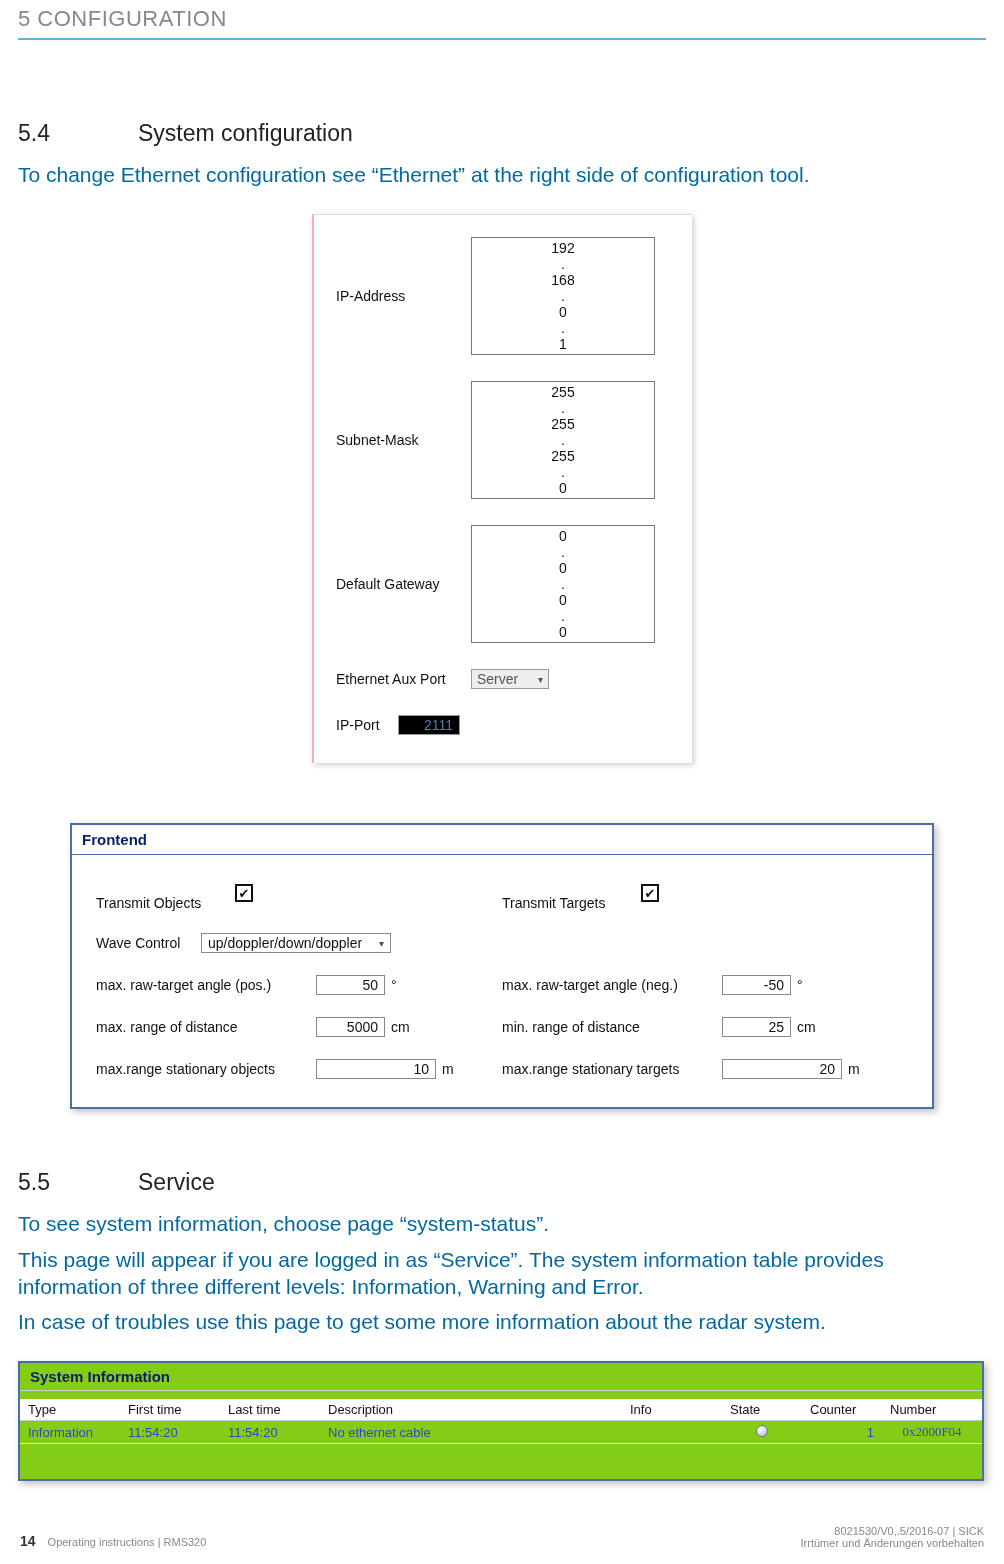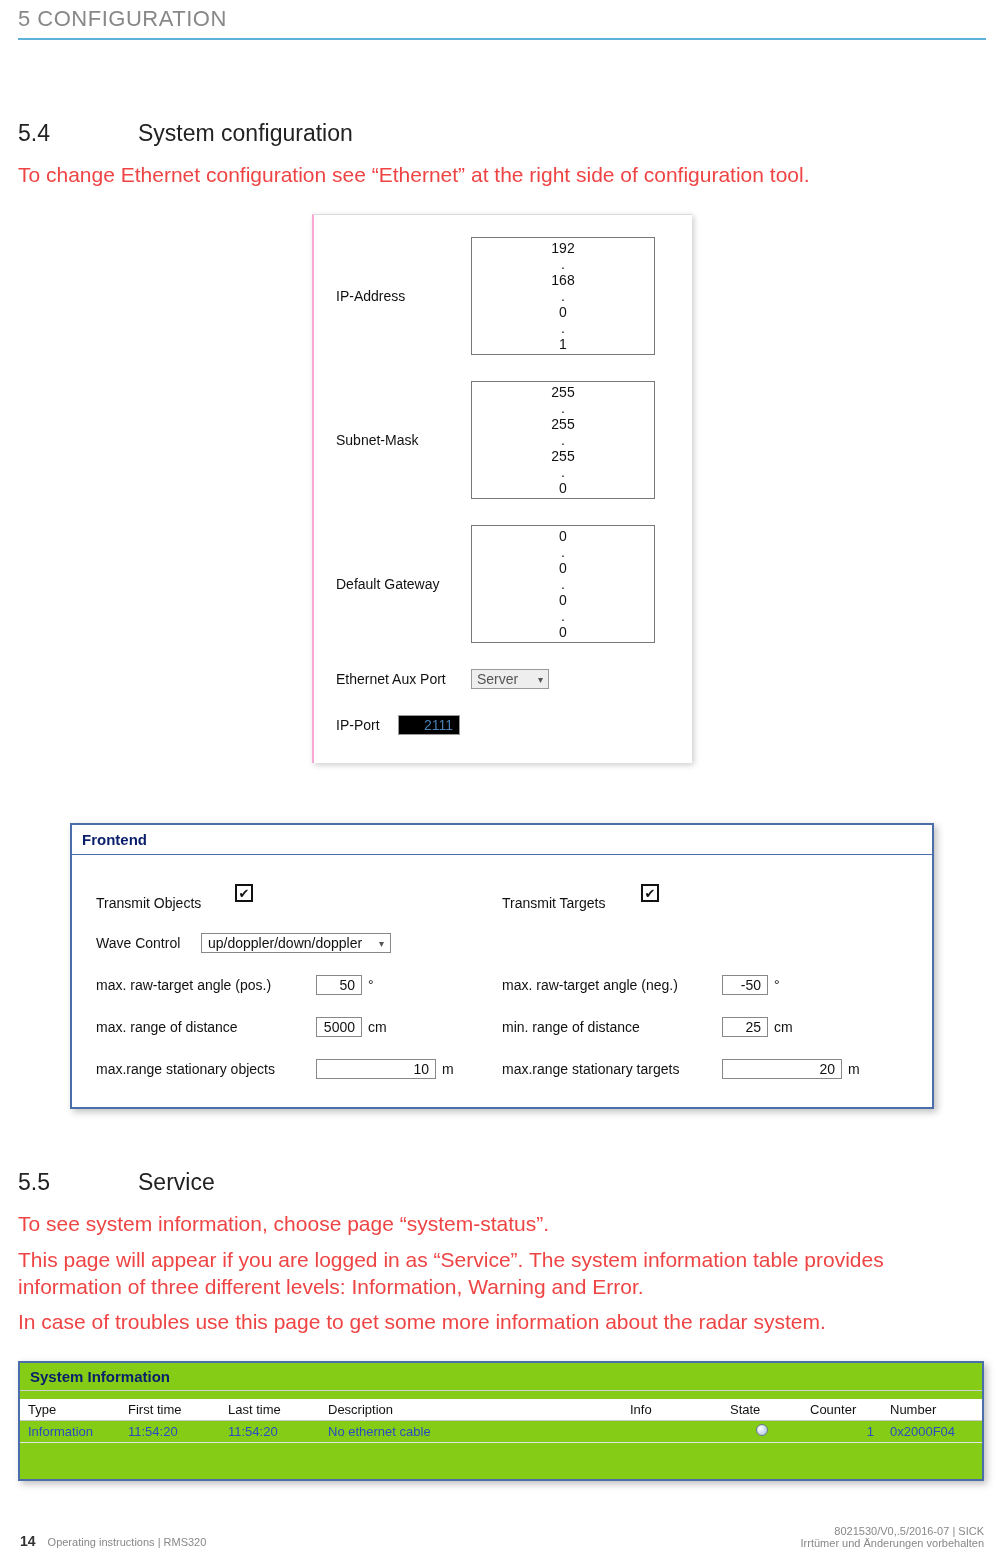--- a/index.html
+++ b/index.html
@@ -23,21 +23,21 @@
       margin-bottom: 80px;
     }
     .sec-heading {
       font-size: 23px;
       color: #222;
       margin-bottom: 14px;
     }
     .sec-num {display:inline-block; width: 120px;}
     .body-text {
       font-size: 21px;
-      color: #ef4444;
+      color: #0369a1;
       line-height: 1.3;
       margin-bottom: 26px;
     }
     .body-text.compact {margin-bottom: 8px;}
     
     .eth-panel {
       width: 380px;
       margin: 18px auto 60px auto;
       padding: 22px 22px 28px 22px;
       background: #fff;
@@ -133,21 +133,21 @@
       display:flex;
       align-items:center;
       min-width:190px;
       justify-content:space-between;
     }
     .fr-select .chev {font-size:10px; color:#555;}
     .fr-input {
       border:1px solid #888;
       background:#fff;
       padding:1px 6px;
-      width:46px;
+      width:69px;
       font-size:14px;
       text-align:right;
     }
     .fr-input.wide {width:120px;}
     .unit {margin-left:6px;}
     
     .sysinfo-panel {
       width: 966px;
       margin: 20px 0 0 0;
       border: 2px solid #4a6ea9;
@@ -342,21 +342,21 @@
         <th style="width:100px">Number</th>
       </tr>
       <tr class="data-row">
         <td>Information</td>
         <td>11:54:20</td>
         <td>11:54:20</td>
         <td>No ethernet cable</td>
         <td></td>
         <td style="text-align:center;"><span class="state-icon"></span></td>
         <td style="text-align:right;">1</td>
-        <td style="text-align:left;">0x2000F04</td>
+        <td style="text-align:center;font-family:Liberation Serif, serif;">0x2000F04</td>
       </tr>
     </tbody>
       </table>
   </div>
 
   <div class="footer">
     <div class="left">
       <span class="pg">14</span>
       <span>Operating instructions | RMS320</span>
     </div>

